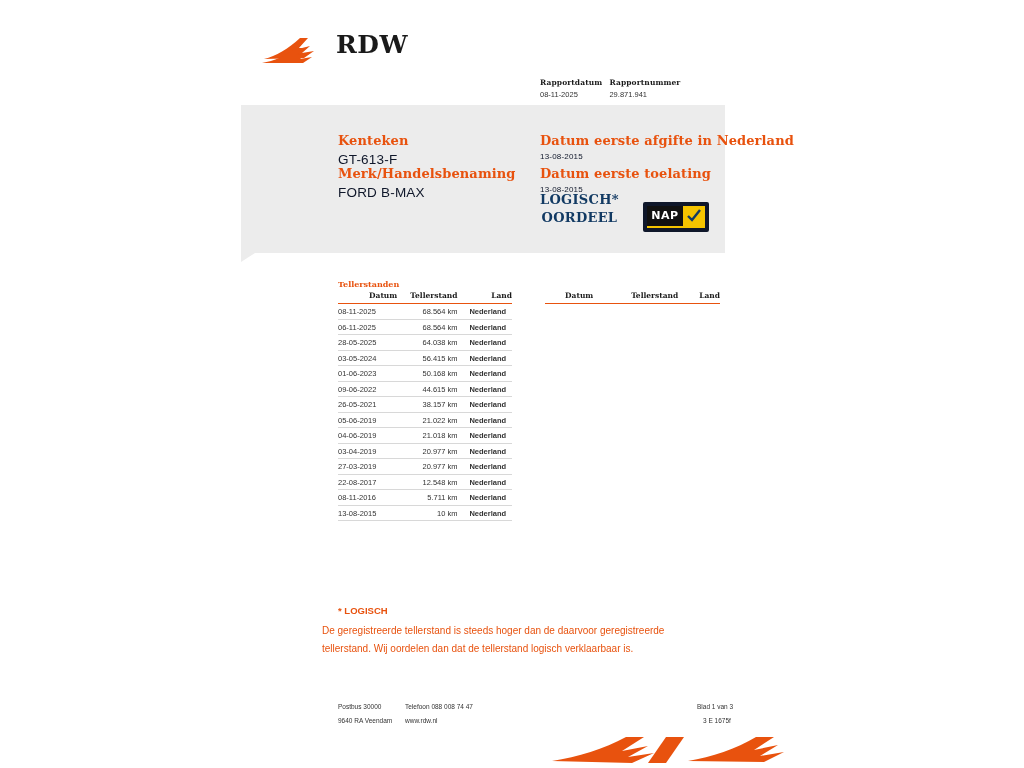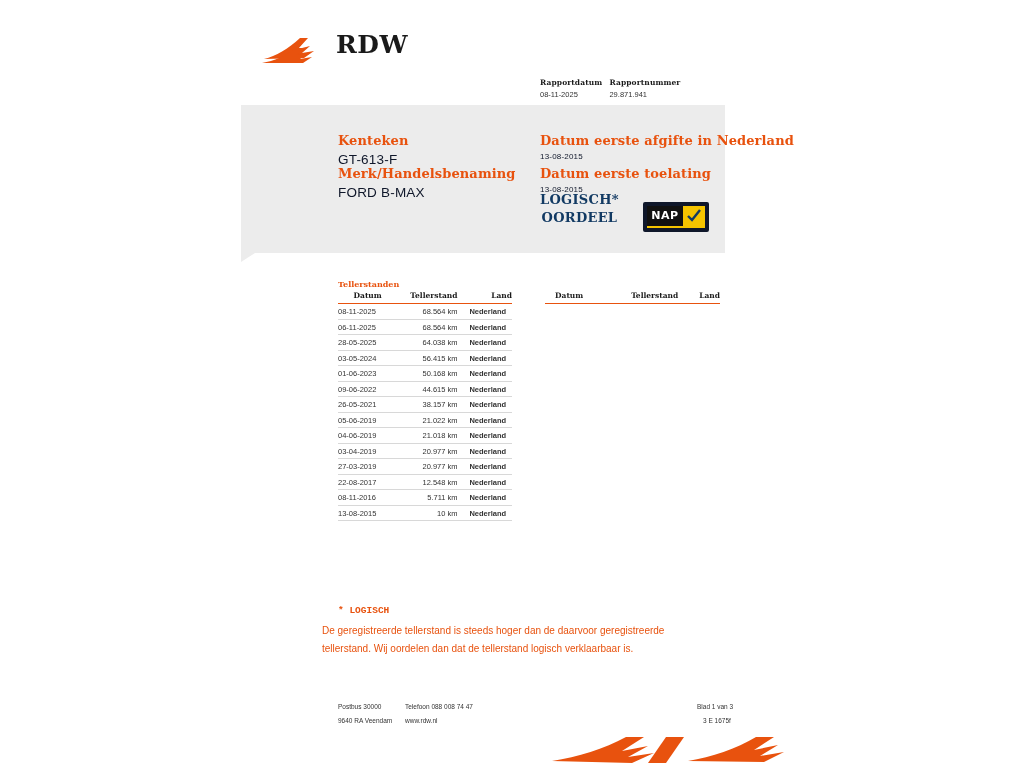--- a/index.html
+++ b/index.html
@@ -184,21 +184,21 @@
   table.tellers.left { left: 338px; top: 291px; width: 174px; }
   table.tellers.right { left: 545px; top: 291px; width: 175px; }
 
   table.tellers th {
     font-size: 7.5px;
     font-weight: bold;
     color: #1a1a1a;
     font-family: "DejaVu Serif", serif;
     border-bottom: 1.2px solid #e8520e;
     padding: 0 0 3px 0;
-    text-align: center;
+    text-align: right;
   }
   table.tellers th.num { text-align: right; padding-right: 6px; }
   table.tellers th.land { text-align: right; }
 
   table.tellers td {
     padding: 3px 0 2.5px 0;
     border-bottom: 0.8px solid #d8d8d8;
     color: #333;
     white-space: nowrap;
   }
@@ -207,21 +207,21 @@
   table.tellers td.land { text-align: center; width: 50px; font-weight: bold; }
 
   
   .note-title {
     position: absolute;
     left: 338px;
     top: 605px;
     font-size: 9.5px;
     font-weight: bold;
     color: #e8520e;
-    font-family: Liberation Mono, monospace;
+    font-family: Liberation Sans, sans-serif;
   }
   .note-body {
     position: absolute;
     left: 322px;
     top: 622px;
     width: 392px;
     font-size: 10px;
     line-height: 1.75;
     color: #e8520e;
   }

